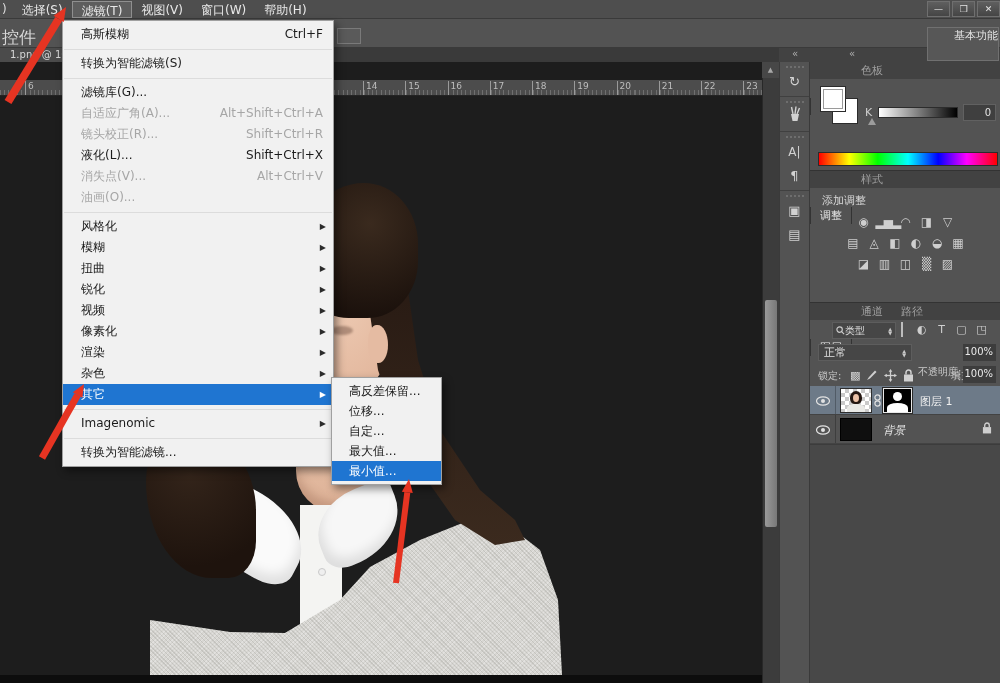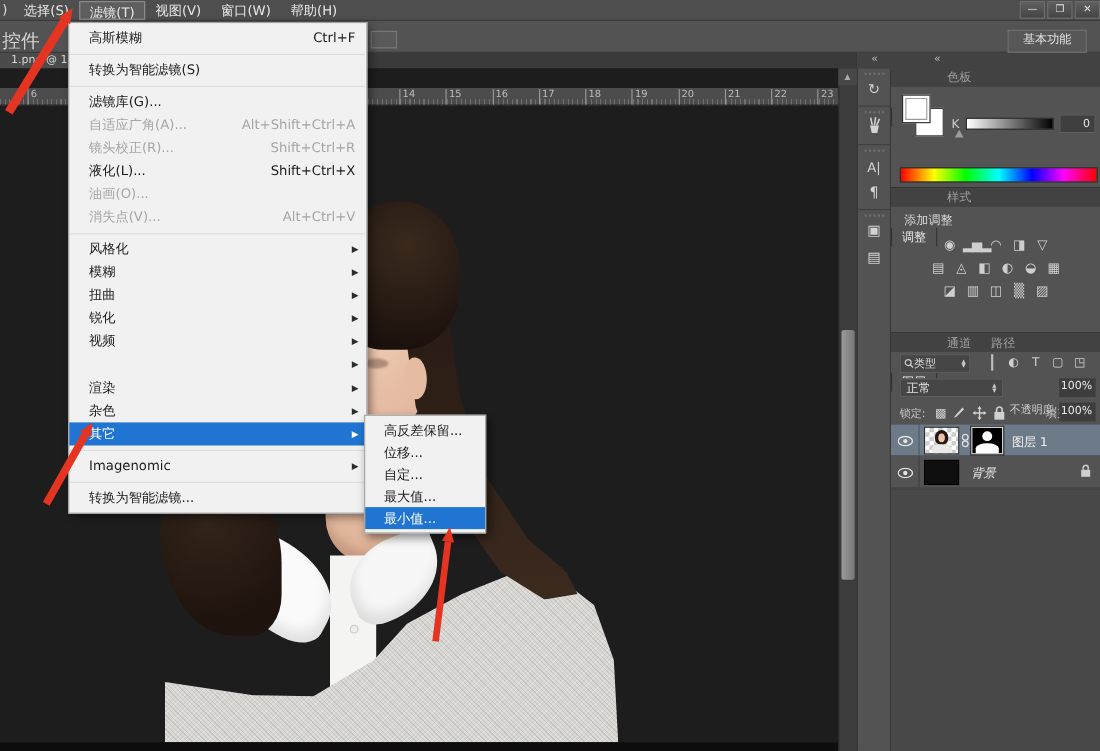--- a/index.html
+++ b/index.html
@@ -13,21 +13,21 @@
   .mb-overflow { padding:0 6px 0 2px; color:#dcdcdc; }
   .mb-item { padding:1px 9px; height:17px; line-height:16px; cursor:default; }
   .mb-item.active { background:#5e5e5e; border:1px solid #8f8f8f; }
   #win-controls { position:absolute; right:0; top:1px; display:flex; }
   .win-btn { width:23px; height:16px; margin-left:2px; background:linear-gradient(#5f5f5f,#454545); border:1px solid #6f6f6f; color:#e4e4e4; font-size:9px; text-align:center; line-height:14px; }
 
   #optionsbar { left:0; top:19px; width:1000px; height:29px; background:#535353; border-bottom:1px solid #3a3a3a; color:#d6d6d6; z-index:5; }
   .opt-partial { position:absolute; left:2px; top:7px; font-size:17px; }
   .opt-box-a { position:absolute; left:100px; top:5px; width:15px; height:15px; border:1px solid #767676; background:#4a4a4a; }
   .opt-box-b { position:absolute; left:337px; top:9px; width:24px; height:16px; border:1px solid #7a7a7a; background:#5a5a5a; }
-  #workspace-btn { position:absolute; right:12px; top:8px; width:72px; height:21px; background:#575757; border:1px solid #707070; color:#e2e2e2; font-size:11px; text-align:center; line-height:16px; }
+  #workspace-btn { position:absolute; right:1px; top:8px; width:72px; height:34px; background:#575757; border:1px solid #707070; color:#e2e2e2; font-size:11px; text-align:right; line-height:16px; }
 
   #tabrow { left:0; top:48px; width:779px; height:14px; background:#3a3a3a; z-index:4; }
   #doc-tab { position:absolute; left:0; top:0; height:14px; padding:0 10px; background:#4b4b4b; color:#d8d8d8; font-size:10px; line-height:14px; white-space:nowrap; }
 
   #ruler { left:0; top:80px; width:762px; height:16px; background:#4c4c4c; border-bottom:1px solid #242424; z-index:4; }
   #ruler .ticks { position:absolute; left:0; bottom:0; width:100%; height:5px;
     background:repeating-linear-gradient(to right,#8b8b8b 0 1px,transparent 1px 4.23px); opacity:.55; }
   .ruler-num { position:absolute; top:1px; font-size:9px; color:#bdbdbd; border-left:1px solid #9a9a9a; padding-left:2px; height:14px; line-height:11px; }
   #ruler-corner-num { position:absolute; left:25px; top:1px; font-size:9px; color:#bdbdbd; border-left:1px solid #9a9a9a; padding-left:2px; height:14px; line-height:11px; }
   #scroll-up-btn { left:762px; top:62px; width:17px; height:16px; background:#474747; color:#a8a8a8; font-size:7px; text-align:center; line-height:16px; z-index:4; }
@@ -95,21 +95,21 @@
   .spectrum { position:absolute; left:8px; top:90px; width:180px; height:14px; border:1px solid #2c2c2c;
     background:linear-gradient(to right,#f00,#ff0 17%,#0f0 33%,#0ff 50%,#00f 67%,#f0f 83%,#f00); }
 
   
   .adj-header { font-size:11px; color:#d8d8d8; padding:5px 0 2px 12px; }
   .adj-row { display:flex; justify-content:center; gap:4px; margin:4px 0; }
   .adj-icon { width:17px; height:17px; color:#cfcfcf; font-size:12px; text-align:center; line-height:17px; letter-spacing:-1px; }
 
   
   .flt-row { position:relative; height:21px; }
-  .flt-dd { position:absolute; left:8px; top:2px; width:64px; height:17px; background:#464646; border:1px solid #5d5d5d; color:#dcdcdc; font-size:10px; display:flex; align-items:center; padding:0 3px; gap:0; }
+  .flt-dd { position:absolute; left:22px; top:2px; width:64px; height:17px; background:#464646; border:1px solid #5d5d5d; color:#dcdcdc; font-size:10px; display:flex; align-items:center; padding:0 3px; gap:0; }
   .updown { display:flex; flex-direction:column; margin-left:auto; font-size:5px; line-height:4px; color:#c9c9c9; }
   .flt-icons { position:absolute; left:84px; top:2px; display:flex; gap:5px; }
   .flt-icon { width:15px; height:16px; color:#cfcfcf; font-size:11px; text-align:center; line-height:16px; }
   .img-chip { width:14px; height:11px; margin-top:3px; border:1px solid #bdbdbd; background:linear-gradient(135deg,#8fb0c9 55%,#e7e19a 55%); }
   .blend-row { position:relative; height:23px; }
   .blend-dd { position:absolute; left:8px; top:3px; width:94px; height:17px; background:#464646; border:1px solid #5d5d5d; color:#e2e2e2; font-size:11px; display:flex; align-items:center; padding:0 5px; }
   .opacity-label { position:absolute; left:108px; top:24px; font-size:10px; color:#c9c9c9; }
   .val-box { position:absolute; top:3px; width:33px; height:17px; background:#3d3d3d; color:#e8e8e8; font-size:10px; text-align:right; line-height:16px; padding-right:3px; }
   .lock-row { position:relative; height:22px; }
   .lock-label { position:absolute; left:8px; top:5px; font-size:10px; color:#c9c9c9; }
@@ -396,26 +396,26 @@
       </div>
       <div class="menu-item disabled">
         <span class="mi-label">镜头校正(R)...</span>
         <span class="mi-shortcut">Shift+Ctrl+R</span>
       </div>
       <div class="menu-item">
         <span class="mi-label">液化(L)...</span>
         <span class="mi-shortcut">Shift+Ctrl+X</span>
       </div>
       <div class="menu-item disabled">
-        <span class="mi-label">油画(O)...</span>
-      </div>
-      <div class="menu-item disabled">
         <span class="mi-label">消失点(V)...</span>
         <span class="mi-shortcut">Alt+Ctrl+V</span>
       </div>
+      <div class="menu-item disabled">
+        <span class="mi-label">油画(O)...</span>
+      </div>
       <div class="menu-sep"></div>
       <div class="menu-item">
         <span class="mi-label">风格化</span>
         <span class="mi-arrow">▶</span>
       </div>
       <div class="menu-item">
         <span class="mi-label">模糊</span>
         <span class="mi-arrow">▶</span>
       </div>
       <div class="menu-item">
@@ -424,20 +424,21 @@
       </div>
       <div class="menu-item">
         <span class="mi-label">锐化</span>
         <span class="mi-arrow">▶</span>
       </div>
       <div class="menu-item">
         <span class="mi-label">视频</span>
         <span class="mi-arrow">▶</span>
       </div>
       <div class="menu-item">
+        <span class="mi-label">像素化</span>
         <span class="mi-arrow">▶</span>
       </div>
       <div class="menu-item">
         <span class="mi-label">渲染</span>
         <span class="mi-arrow">▶</span>
       </div>
       <div class="menu-item">
         <span class="mi-label">杂色</span>
         <span class="mi-arrow">▶</span>
       </div>

